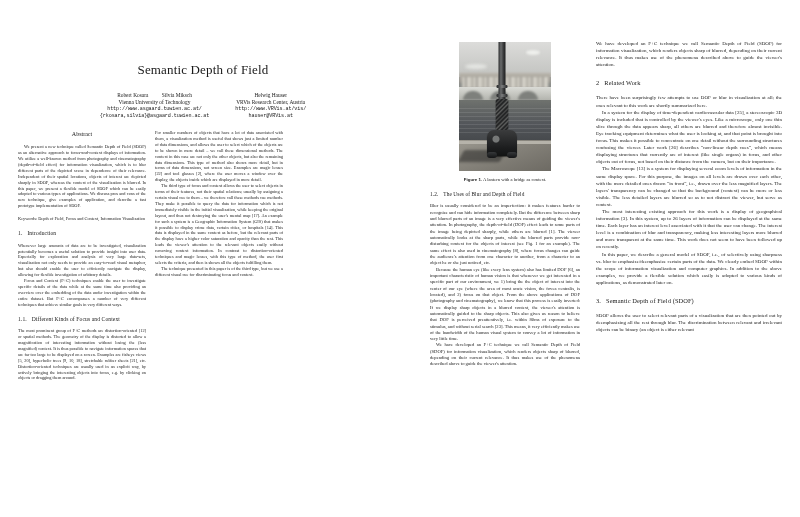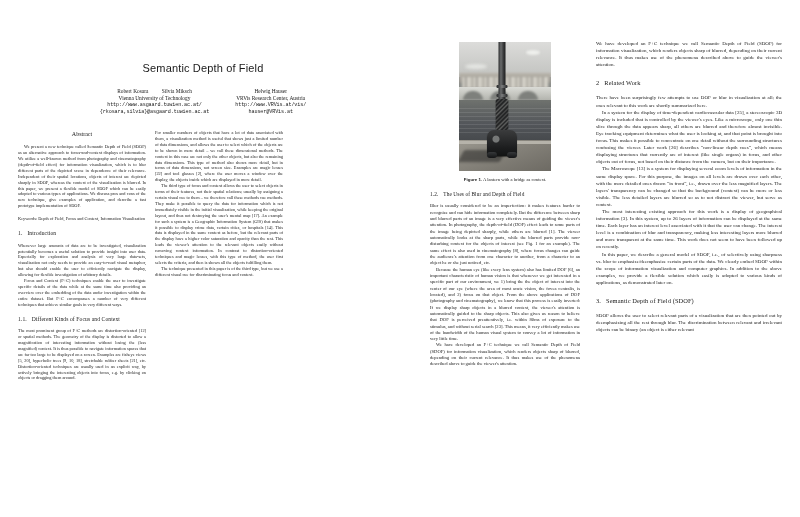--- a/index.html
+++ b/index.html
@@ -25,25 +25,25 @@
 
   
   .titleblock {
     position: absolute;
     left: 18px;
     top: 62px;
     width: 370px;
     text-align: center;
   }
   .paper-title {
-    font-size: 11px;
+    font-size: 13px;
     font-weight: normal;
     letter-spacing: 0.15px;
     margin: 0 0 14px 0;
-    font-family: Liberation Sans, sans-serif;
+    font-family: Liberation Serif, serif;
   }
   .authors {
     display: flex;
     justify-content: center;
     gap: 26px;
     align-items: flex-start;
   }
   .author-group {
     text-align: center;
     line-height: 1.32;

